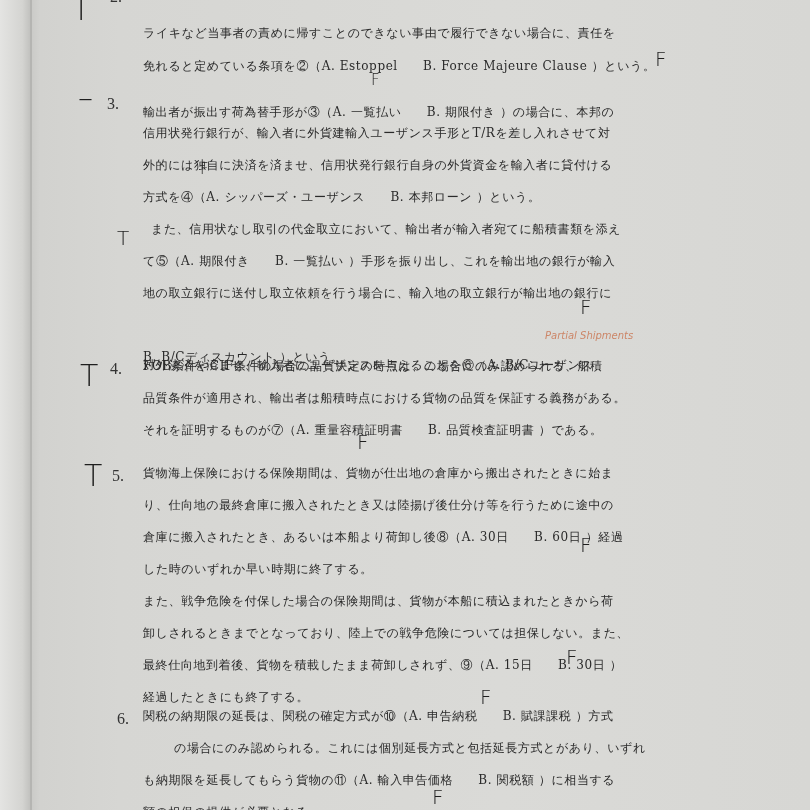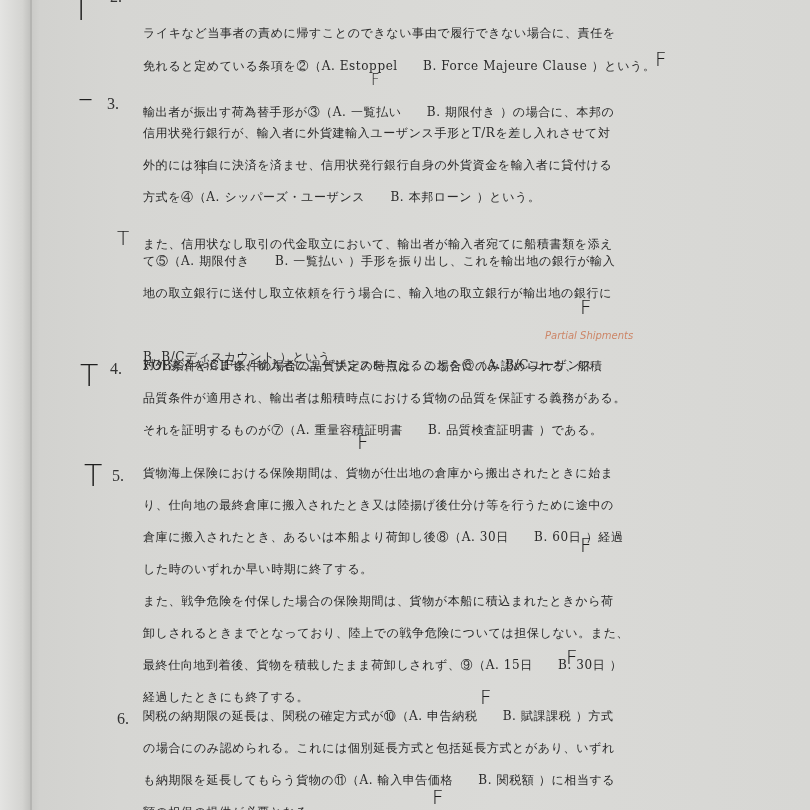--- a/index.html
+++ b/index.html
@@ -45,21 +45,21 @@
   <span class="mark small" style="left:655px;top:47px;">F</span>
 </div>
 
 <div class="question">
   <span class="mark big" style="left:78px;top:80px;">–</span>
   <span class="qnum" style="left:107px;top:95px;">3.</span>
   <div class="line" style="top:104px;">輸出者が振出す荷為替手形が③（A. 一覧払い　　B. 期限付き ）の場合に、本邦の</div>
   <div class="line" style="top:125px;">信用状発行銀行が、輸入者に外貨建輸入ユーザンス手形とT/Rを差し入れさせて対</div>
   <div class="line" style="top:157px;">外的には独自に決済を済ませ、信用状発行銀行自身の外貨資金を輸入者に貸付ける</div>
   <div class="line" style="top:189px;">方式を④（A. シッパーズ・ユーザンス　　B. 本邦ローン ）という。</div>
-  <div class="line" style="top:236px;">また、信用状なし取引の代金取立において、輸出者が輸入者宛てに船積書類を添え</div>
+  <div class="line" style="top:221px;margin-left:8px;">また、信用状なし取引の代金取立において、輸出者が輸入者宛てに船積書類を添え</div>
   <div class="line" style="top:253px;left:143px;">て⑤（A. 期限付き　　B. 一覧払い ）手形を振り出し、これを輸出地の銀行が輸入</div>
   <div class="line" style="top:285px;">地の取立銀行に送付し取立依頼を行う場合に、輸入地の取立銀行が輸出地の銀行に</div>
   <div class="line" style="top:317px;margin-top:40px;">対外決済を済ませ、輸入者にユーザンスを与えることを⑥（A. B/Cユーザンス</div>
   <div class="line" style="top:349px;">B. B/Cディスカウント ）という。</div>
   <span class="mark small" style="left:371px;top:71px;font-size:15px;">F</span>
   <span class="mark small" style="left:200px;top:160px;font-size:15px;">F</span>
   <span class="mark small" style="left:117px;top:226px;">T</span>
   <span class="mark small" style="left:580px;top:295px;">F</span>
 </div>
 
@@ -83,18 +83,18 @@
   <div class="line" style="top:625px;">卸しされるときまでとなっており、陸上での戦争危険については担保しない。また、</div>
   <div class="line" style="top:657px;">最終仕向地到着後、貨物を積載したまま荷卸しされず、⑨（A. 15日　　B. 30日 ）</div>
   <div class="line" style="top:689px;">経過したときにも終了する。</div>
   <span class="mark small" style="left:580px;top:533px;">F</span>
   <span class="mark small" style="left:566px;top:645px;">F</span>
 </div>
 
 <div class="question">
   <span class="qnum" style="left:117px;top:710px;">6.</span>
   <div class="line" style="top:708px;">関税の納期限の延長は、関税の確定方式が⑩（A. 申告納税　　B. 賦課課税 ）方式</div>
-  <div class="line" style="top:740px;">の場合にのみ認められる。これには個別延長方式と包括延長方式とがあり、いずれ</div>
+  <div class="line" style="top:740px;margin-left:31px;">の場合にのみ認められる。これには個別延長方式と包括延長方式とがあり、いずれ</div>
   <div class="line" style="top:772px;">も納期限を延長してもらう貨物の⑪（A. 輸入申告価格　　B. 関税額 ）に相当する</div>
   <div class="line" style="top:804px;">額の担保の提供が必要となる。</div>
   <span class="mark small" style="left:480px;top:685px;">F</span>
   <span class="mark small" style="left:432px;top:785px;">F</span>
 </div>
 
 </body></html>

